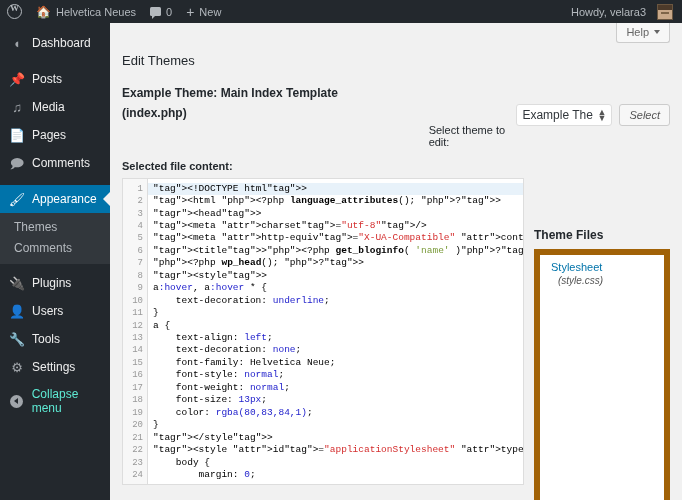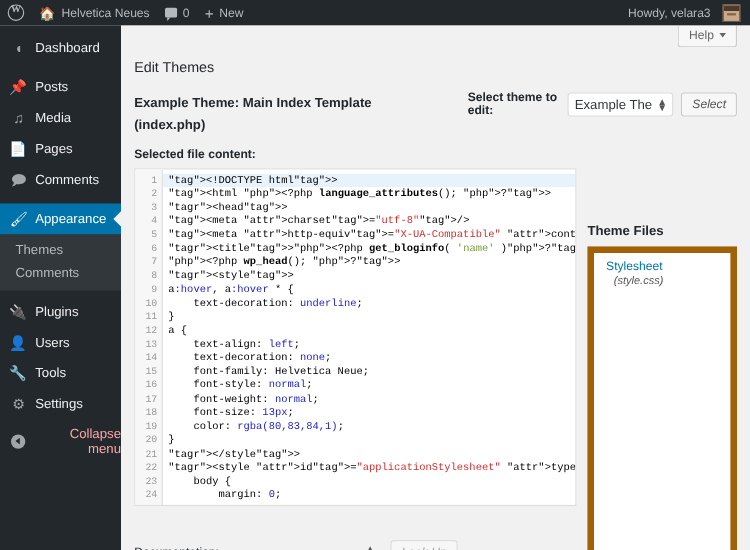--- a/index.html
+++ b/index.html
@@ -94,21 +94,21 @@
     border-top: 7px solid transparent;
     border-bottom: 7px solid transparent;
     border-right: 7px solid #f1f1f1;
   }
   #submenu { background: #32373c; padding: 4px 0 5px 0; }
   .submenu-item {
     height: 21px; line-height: 21px;
     padding-left: 14px; font-size: 12px; color: #b4b9be;
   }
   .submenu-item.current { color: #fff; font-weight: bold; }
-  .menu-item.collapse { color: #fca5a5; margin-top: 6px; text-align: right; }
+  .menu-item.collapse { color: #5eead4; margin-top: 6px; }
   .menu-item.collapse .mi-icon { color: #b4b9be; }
   .circle-ico {
     display: inline-block; width: 13px; height: 13px; border-radius: 50%;
     background: #a0a5aa; position: relative;
   }
   .circle-ico::after {
     content: ""; position: absolute; left: 3.5px; top: 3.5px;
     border-top: 3px solid transparent;
     border-bottom: 3px solid transparent;
     border-right: 4px solid #23282d;
@@ -144,21 +144,21 @@
   }
   .subhead-row { display: flex; align-items: flex-start; gap: 44px; }
   h2#file-heading {
     font-size: 12px; font-weight: bold; color: #23282d;
     margin: 0; padding: 0; line-height: 20px;
   }
   .theme-select-box {
     margin-left: auto; display: flex; align-items: center; gap: 7px;
     font-size: 11px;
   }
-  .theme-select-box .lbl { font-weight: bold; color: #23282d; }
+  .theme-select-box .lbl { font-weight: normal; color: #23282d; margin-top: 41px; }
   select.wp-select {
     font-family: "Liberation Sans", sans-serif;
     font-size: 12px; color: #32373c;
     height: 22px; padding: 0 18px 0 5px;
     border: 1px solid #ddd; border-radius: 3px;
     background: #fff; -webkit-appearance: none; appearance: none;
   }
   .sel-wrap { position: relative; display: inline-block; }
   .sel-wrap .arrows {
     position: absolute; right: 6px; top: 50%; margin-top: -6px;

